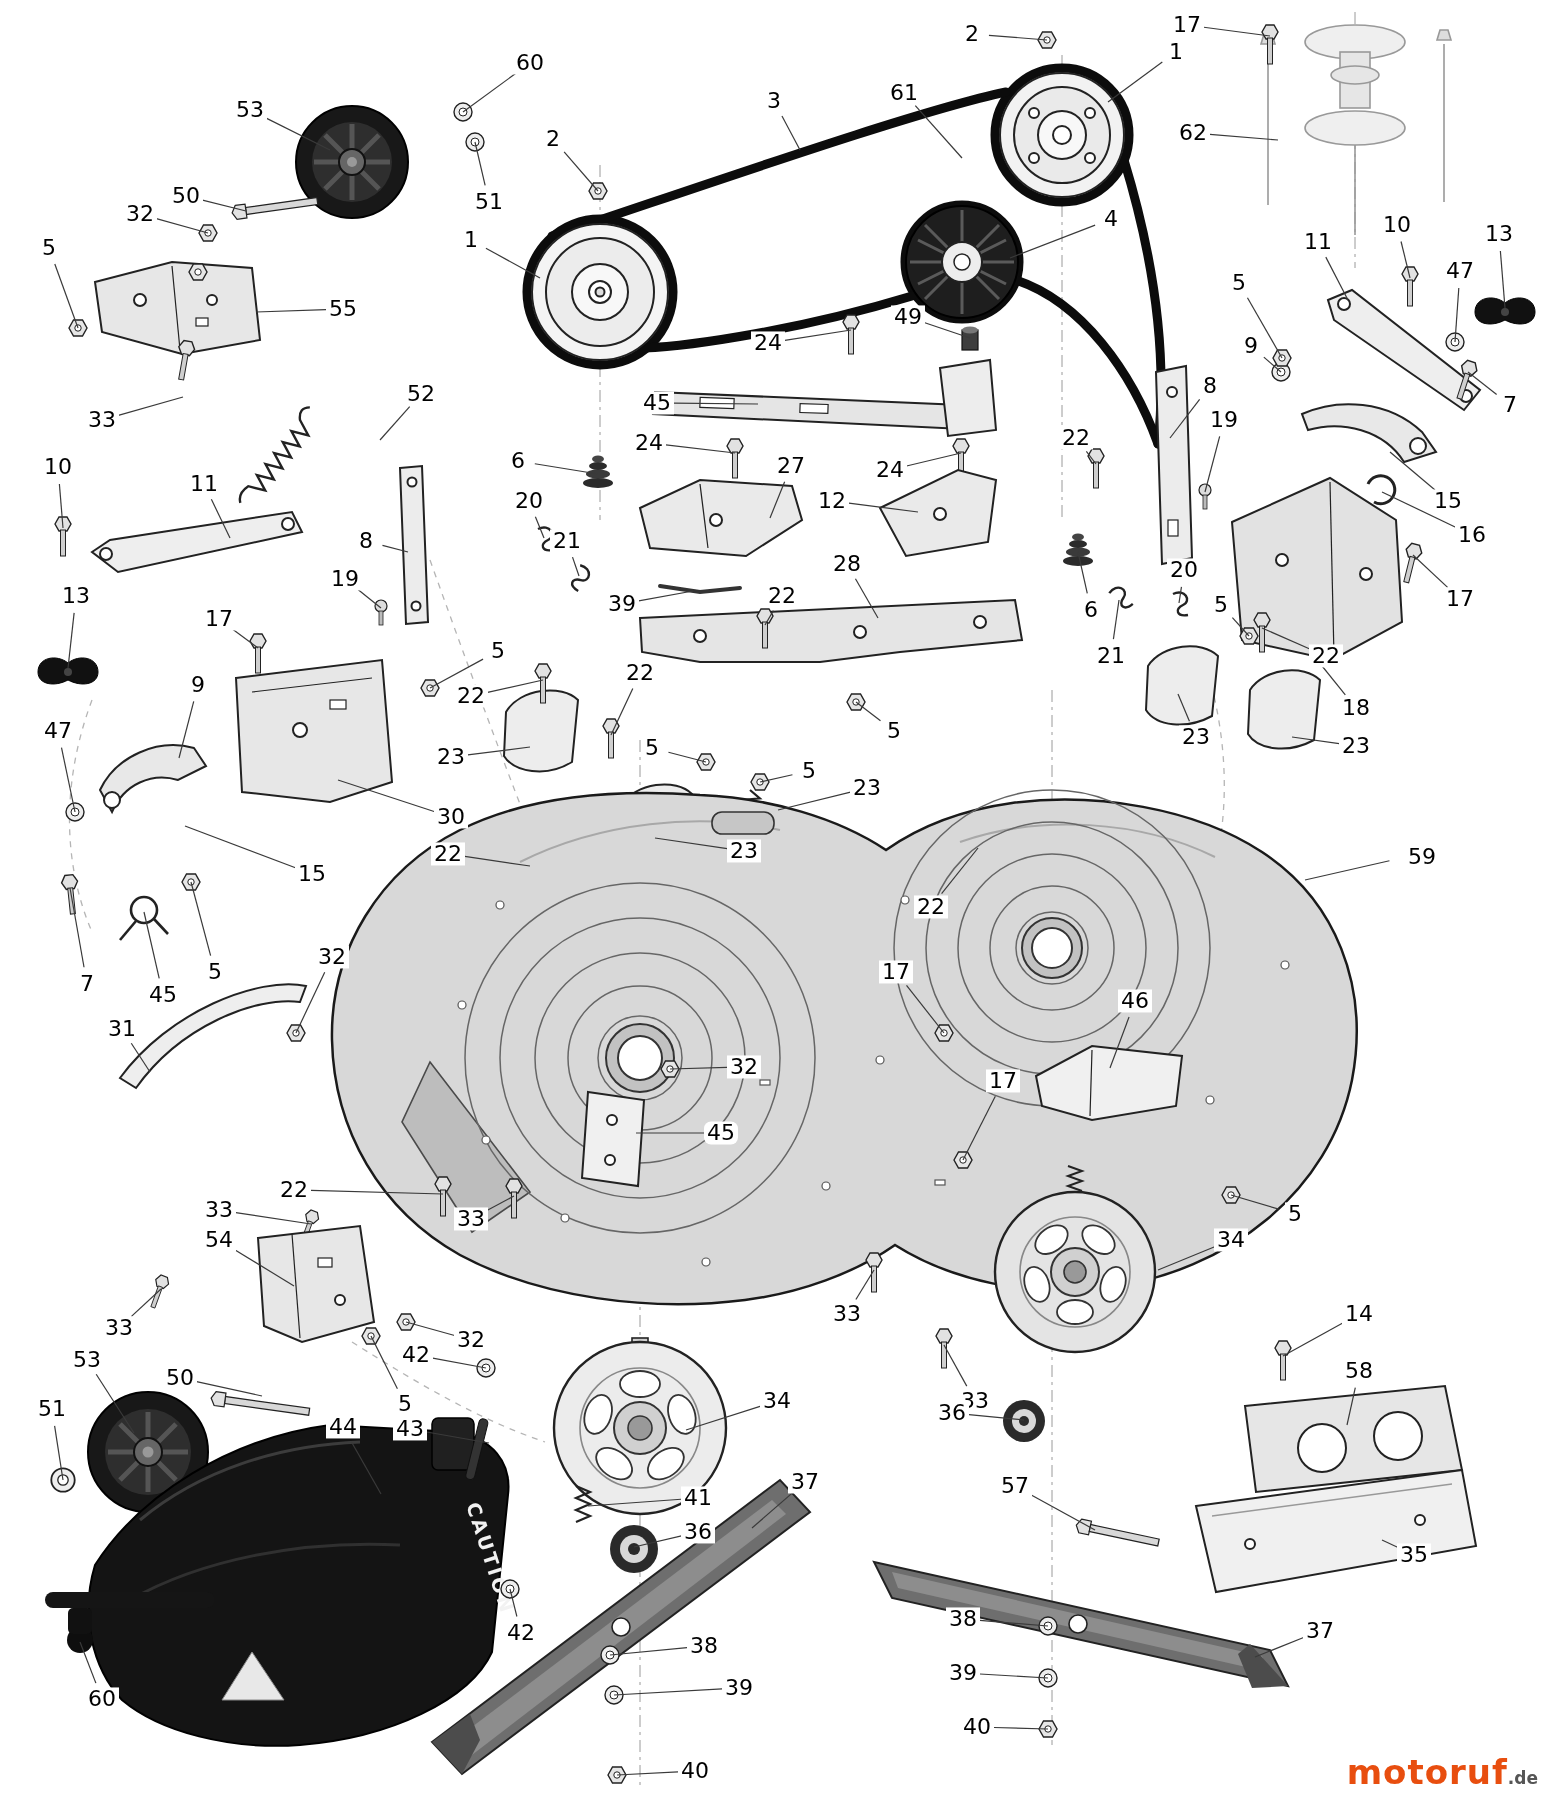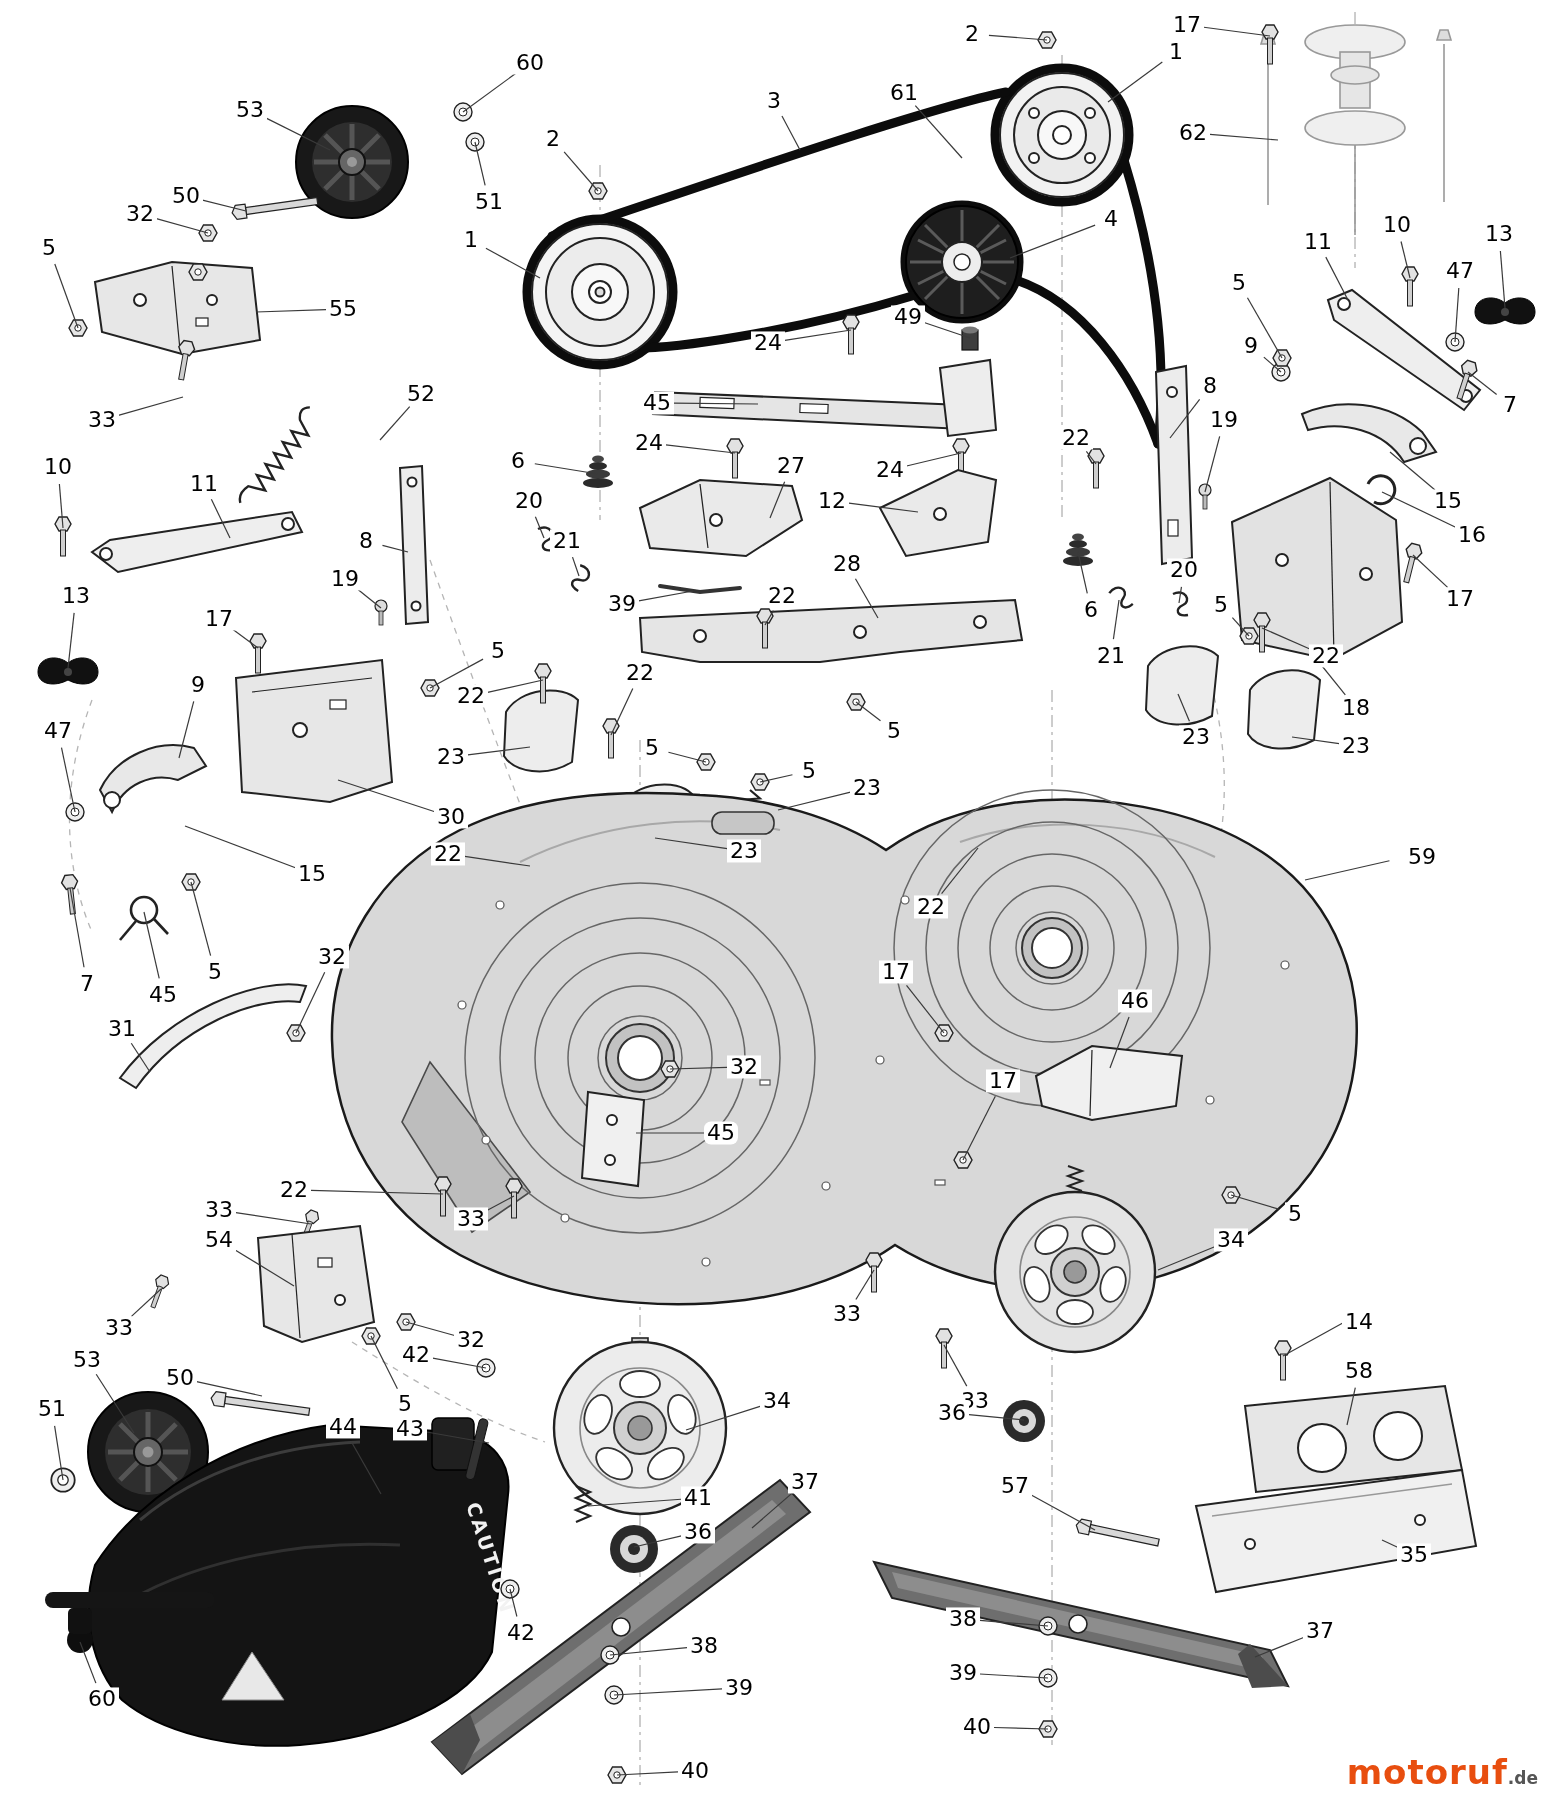--- a/index.html
+++ b/index.html
@@ -725,21 +725,21 @@
       <div class="callout" style="left: 294px; top: 1190px;">22</div>
       <div class="callout" style="left: 219px; top: 1210px;">33</div>
       <div class="callout" style="left: 471px; top: 1219px;">33</div>
       <div class="callout" style="left: 1295px; top: 1214px;">5</div>
       <div class="callout" style="left: 219px; top: 1240px;">54</div>
       <div class="callout" style="left: 1231px; top: 1240px;">34</div>
       <div class="callout" style="left: 119px; top: 1328px;">33</div>
       <div class="callout" style="left: 471px; top: 1340px;">32</div>
       <div class="callout" style="left: 847px; top: 1314px;">33</div>
       <div class="callout" style="left: 416px; top: 1355px;">42</div>
-      <div class="callout" style="left: 1359px; top: 1314px; margin-top: 8px;">14</div>
+      <div class="callout" style="left: 1359px; top: 1314px;">14</div>
       <div class="callout" style="left: 87px; top: 1360px;">53</div>
       <div class="callout" style="left: 180px; top: 1378px;">50</div>
       <div class="callout" style="left: 405px; top: 1404px;">5</div>
       <div class="callout" style="left: 410px; top: 1429px;">43</div>
       <div class="callout" style="left: 343px; top: 1427px;">44</div>
       <div class="callout" style="left: 777px; top: 1401px;">34</div>
       <div class="callout" style="left: 975px; top: 1401px;">33</div>
       <div class="callout" style="left: 952px; top: 1413px;">36</div>
       <div class="callout" style="left: 1359px; top: 1371px;">58</div>
       <div class="callout" style="left: 52px; top: 1409px;">51</div>

